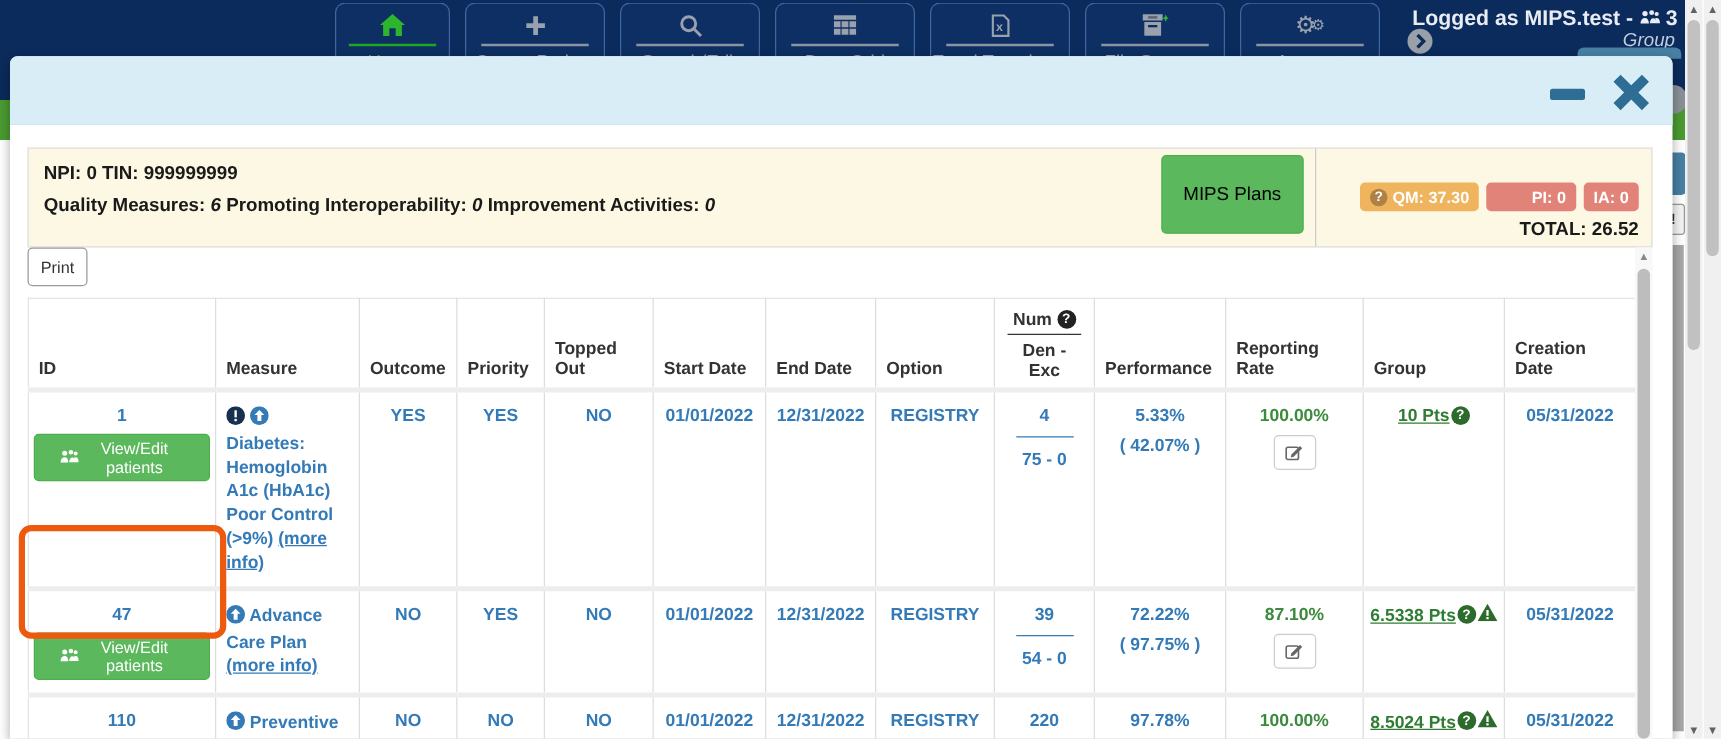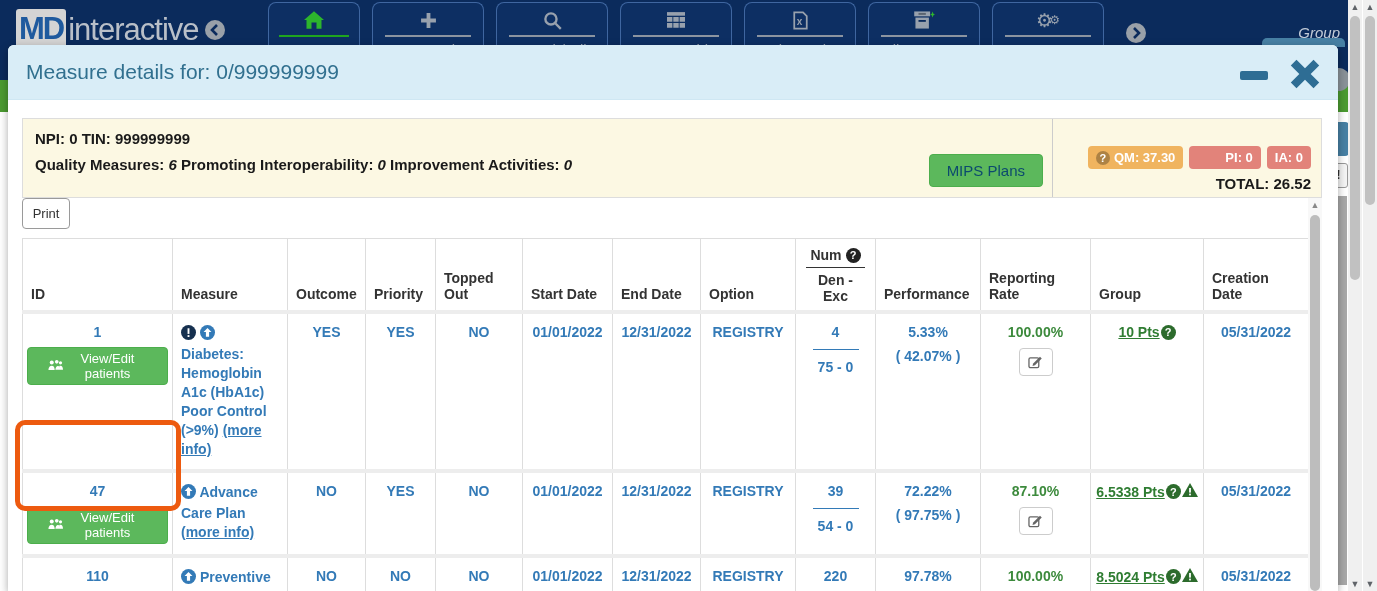--- a/index.html
+++ b/index.html
@@ -52,21 +52,21 @@
   .modal-title { position:absolute; left:18px; top:15px; font-size:21px; color:#31708f; }
   .mh-min { position:absolute; right:70px; top:26px; width:28px; height:9px; background:#2e6d94; border-radius:2px; cursor:pointer; }
   .mh-close { position:absolute; right:14px; top:10px; cursor:pointer; }
   .modal-body { position:absolute; top:55px; bottom:0; left:0; right:0; }
 
   
   .info-panel { position:absolute; left:14px; top:18px; width:1300px; height:80px; background:#fcf8e3; border:1px solid #ddd; display:flex; }
   .ip-left { width:1030px; position:relative; border-right:1px solid #ccc; padding:11px 0 0 12px; }
   .ip-line { font-size:15px; font-weight:bold; color:#1a1a1a; margin-bottom:9px; }
   .ital { font-style:italic; }
-  .mips-btn { position:absolute; right:9px; bottom:10px; background:#5cb85c; border:1px solid #4cae4c; color:#0c4a6e; font-size:15px; padding:7px 17px; border-radius:4px; cursor:pointer; font-family:inherit; }
+  .mips-btn { position:absolute; right:9px; bottom:10px; background:#5cb85c; border:1px solid #4cae4c; color:#000000; font-size:15px; padding:22px 17px; border-radius:4px; cursor:pointer; font-family:inherit; }
   .ip-right { flex:1; padding:27px 10px 0 0; }
   .badges { display:flex; justify-content:flex-end; gap:6px; }
   .badge { color:#fff; font-weight:bold; font-size:13px; padding:4px 8px; border-radius:4px; display:inline-flex; align-items:center; gap:4px; white-space:nowrap; }
   .ip-total { font-weight:bold; font-size:15px; color:#1a1a1a; margin-top:6px; text-align:right; }
 
   
   .qc { display:inline-flex; width:15px; height:15px; border-radius:50%; color:#fff; font-size:11px; font-weight:bold; align-items:center; justify-content:center; flex:0 0 auto; }
   .qc-badge { background:rgba(0,0,0,.28); width:14px; height:14px; }
   .qc-dark { background:#222; }
   .qc-green { background:#2c6b2c; }
@@ -102,29 +102,20 @@
   .tbl-sb .arrow { position:absolute; top:2px; left:0; width:14px; text-align:center; font-size:9px; color:#888; }
   .tbl-sb .thumb { position:absolute; left:2px; top:17px; bottom:0; width:10px; background:#bdbdbd; border-radius:5px; }
 
   
   .annot { position:absolute; left:15px; top:420px; width:166px; height:91px; border:5px solid #ed5a0f; border-radius:10px; z-index:10; pointer-events:none; }
 </style>
 </head>
 <body>
 
 <div class="navbar">
-  <div class="logo">
-    <span class="logo-md">MD</span>
-    <span class="logo-rest">interactive</span>
-    <span class="chev-circle">
-        <svg width="9" height="12" viewBox="0 0 8 12" fill="none" stroke="#0b2b5c" stroke-width="2.6">
-          <path d="M6.5 1L1.5 6l5 5"></path>
-        </svg>
-      </span>
-  </div>
   <div class="nav-tabs" id="nav-tabs">
   <div class="tab active tab-home">
     <span class="t-icon">
           <svg width="20" height="18" viewBox="0 0 16 14" fill="currentColor">
             <path d="M8 0L0 7h2v7h4V9h4v5h4V7h2z"></path>
           </svg>
         </span>
     <span class="t-line"></span>
     <span class="t-label">Home</span>
   </div>
@@ -190,38 +181,49 @@
 
   <div class="tab">
     <span class="t-icon">
           <span class="gear g1">⚙</span>
           <span class="gear g2">⚙</span>
         </span>
     <span class="t-line"></span>
     <span class="t-label">Account</span>
   </div>
 </div>
+  <div class="logged">
+    <span>Logged as MIPS.test -</span>
+    <span><svg width="16" height="13" viewBox="0 0 18 14" fill="#e9edf3">
+          <circle cx="4.5" cy="4" r="2.4"></circle>
+          <path d="M0.5 13c0-3.2 1.9-5 4-5s3.5 1.8 3.5 5z"></path>
+          <circle cx="10.5" cy="3.2" r="2.2"></circle>
+          <path d="M8.8 12.8c.2-3 1.6-4.6 3-4.6 1.9 0 3.2 1.8 3.2 4.6z"></path>
+          <circle cx="15" cy="4.4" r="1.9"></circle>
+          <path d="M14.6 12.8c0-2.2-.5-3.6-1.3-4.4.5-.3 1-.5 1.7-.5 1.7 0 3 1.6 3 4.9z"></path>
+        </svg></span>
+    <span>3</span>
+  </div>
   <div class="group-label">Group</div>
   <span class="chev-circle nav-next">
       <svg width="9" height="12" viewBox="0 0 8 12" fill="none" stroke="#0b2b5c" stroke-width="2.6">
         <path d="M1.5 1l5 5-5 5"></path>
       </svg>
     </span>
 </div>
 <div class="green-bar"></div>
 
 <div class="frag frag-teal-top"></div>
 <div class="frag frag-circle"></div>
 <div class="frag frag-teal-btn"></div>
 <div class="frag frag-excl-btn">!</div>
 <div class="frag modal-sb-strip"></div>
 
 <div class="modal">
   <div class="modal-header">
-    <div class="modal-title">Measure details for: 0/999999999</div>
     <div class="mh-min"></div>
     <div class="mh-close"><svg width="38" height="36" viewBox="0 0 20 19">
           <path d="M2.5 5.5L5.5 2.5 10 7l4.5-4.5 3 3L13 10l4.5 4.5-3 3L10 13l-4.5 4.5-3-3L7 10z" fill="#2e6d94"></path>
         </svg></div>
   </div>
   <div class="modal-body">
 
     <div class="info-panel">
       <div class="ip-left">
         <div class="ip-line">NPI: 0 TIN: 999999999</div>

